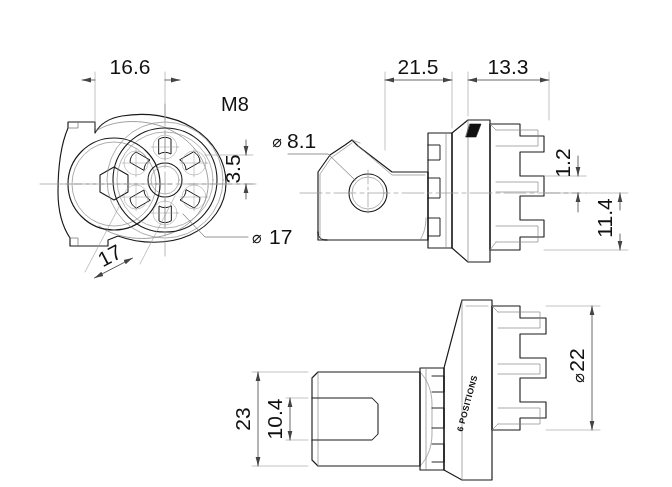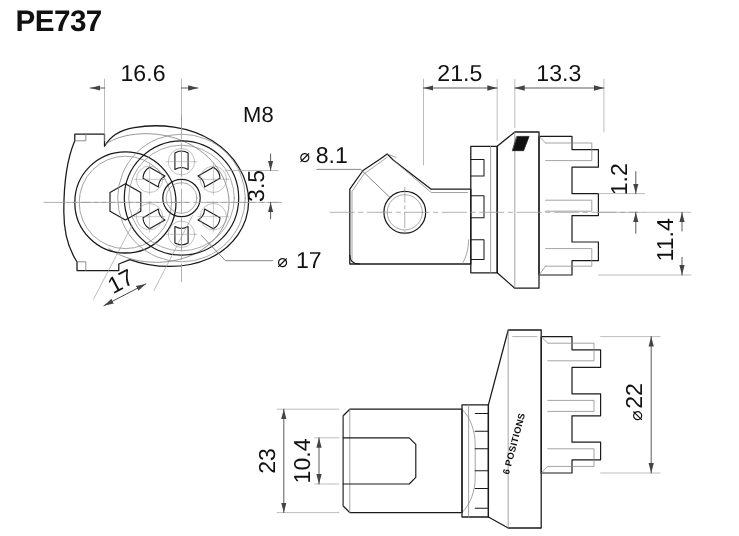--- a/index.html
+++ b/index.html
@@ -31,21 +31,20 @@
     font-weight: bold;
     color: #111111;
     letter-spacing: -0.5px;
   }
 </style>
 </head>
 <body>
 
 <div id="drawing-sheet">
 
-  <div class="part-title">PE737</div>
 
   <svg width="672" height="487" viewBox="0 0 672 487" xmlns="http://www.w3.org/2000/svg">
 
     <defs>
       <marker id="arrIn" markerWidth="10" markerHeight="8" refX="9" refY="4" orient="auto" markerUnits="userSpaceOnUse">
         <path d="M9,4 L0,1.6 L0,6.4 Z" fill="#444"></path>
       </marker>
       <marker id="arrOut" markerWidth="10" markerHeight="8" refX="1" refY="4" orient="auto" markerUnits="userSpaceOnUse">
         <path d="M1,4 L10,1.6 L10,6.4 Z" fill="#444"></path>
       </marker>

